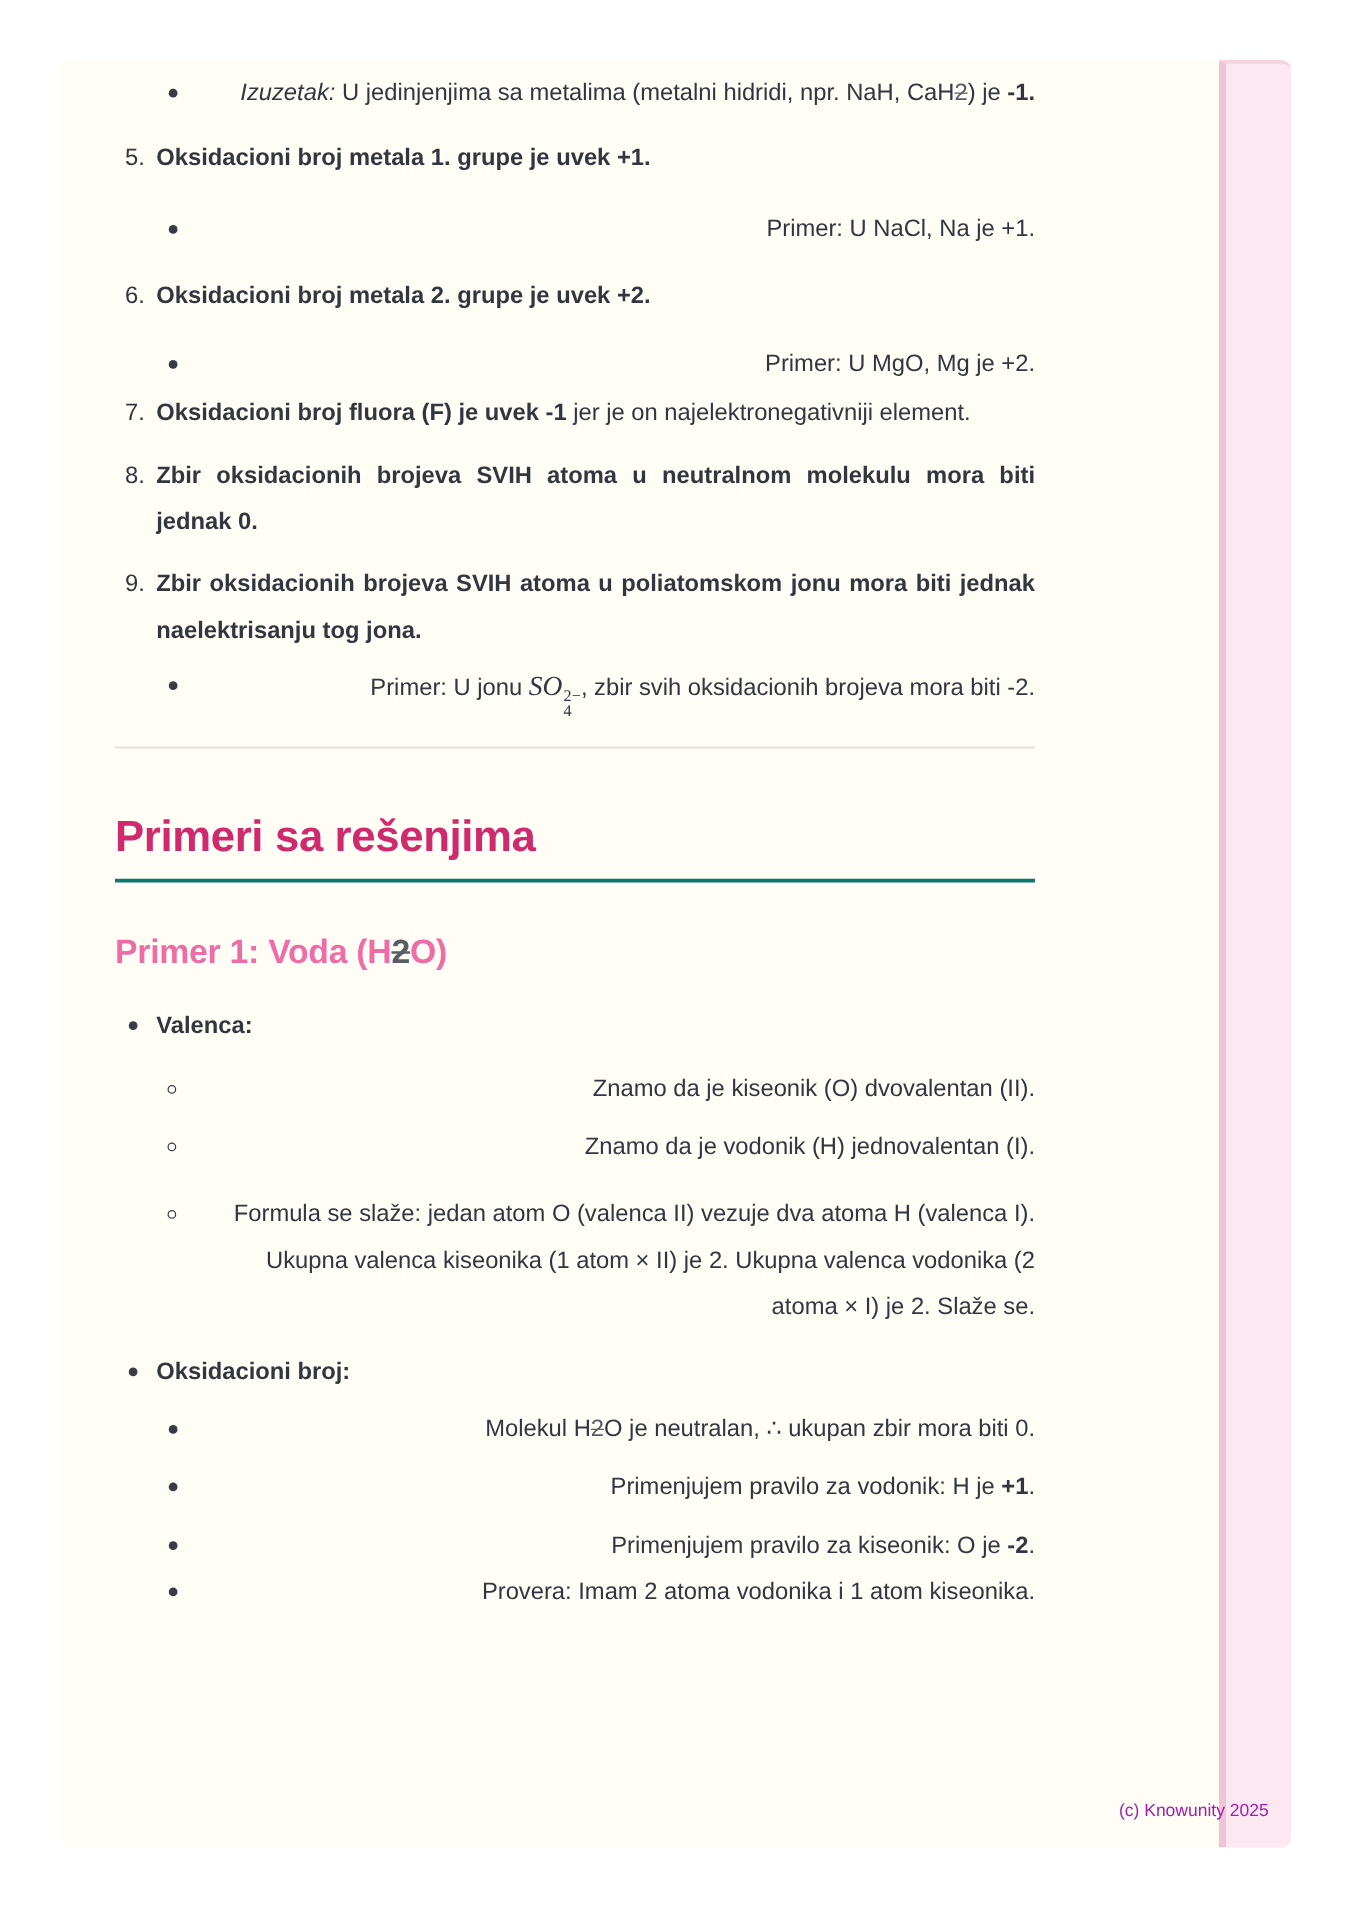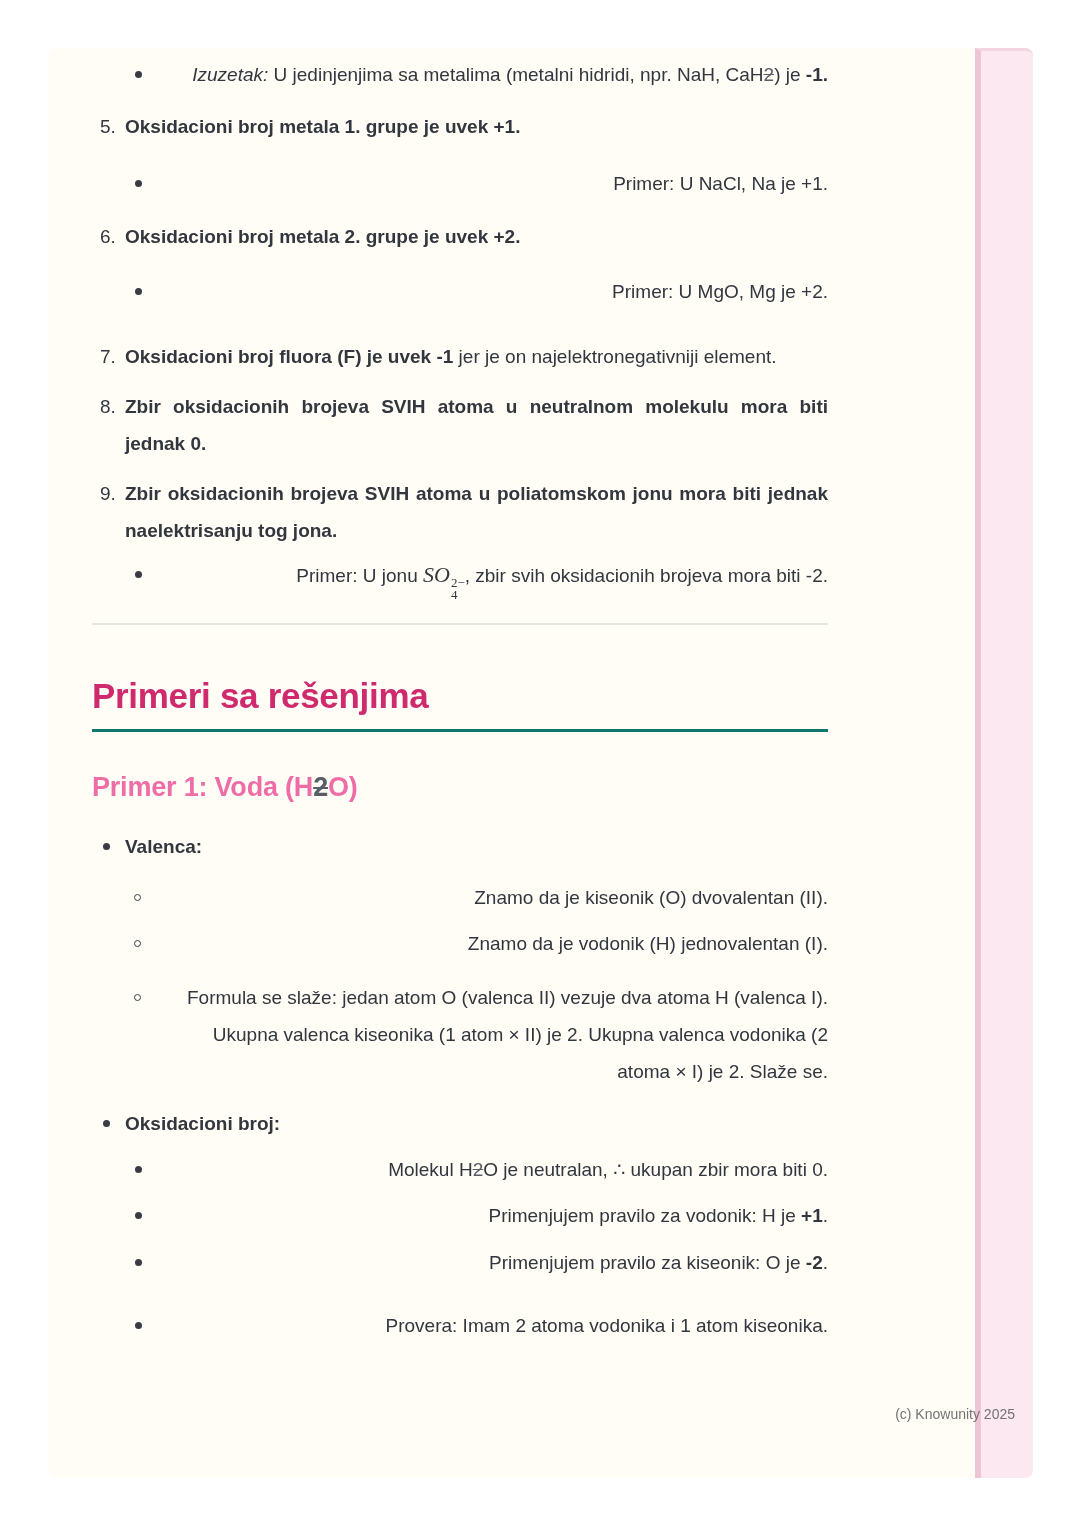--- a/index.html
+++ b/index.html
@@ -53,22 +53,22 @@
   .r-i{font-style:italic;}
   .r-s2{color:#585d66;text-decoration:line-through;}
   .r-m{font-family:"Liberation Serif","DejaVu Serif",serif;font-style:italic;font-size:22px;}
   .supsub{
     display:inline-flex;flex-direction:column;align-items:flex-start;
     vertical-align:-0.35em;line-height:12px;font-size:13px;
     font-family:"Liberation Serif","DejaVu Serif",serif;margin-left:1px;
   }
   .supsub .sup,.supsub .sub{display:block;}
   .watermark{
-    position:absolute;top:1404px;right:65px;
-    font-size:14px;color:#737373;line-height:20px;
+    position:absolute;top:1438px;right:65px;
+    font-size:14px;color:#a21caf;line-height:20px;
   }
 </style>
 </head>
 <body>
 
 <div class="card">
 
   <div class="content">
 
     <div class="block li2" style="margin-bottom:15px">
@@ -86,21 +86,21 @@
       <span class="marker">
           <span class="disc"></span>
         </span>
       <div class="li-body"><span class="r-n">Primer: U NaCl, Na je +1.</span></div>
     </div>
 
     <div class="block num-row" style="margin-bottom:18px">
       <span class="num">6.</span>
       <div class="num-body"><span class="r-b">Oksidacioni broj metala 2. grupe je uvek +2.</span></div>
     </div>
-    <div class="block li2" style="margin-bottom:28px">
+    <div class="block li2" style="margin-bottom:2px">
       <span class="marker">
           <span class="disc"></span>
         </span>
       <div class="li-body"><span class="r-n">Primer: U MgO, Mg je +2.</span></div>
     </div>
 
     <div class="block num-row" style="margin-bottom:13px">
       <span class="num">7.</span>
       <div class="num-body mix just"><span class="r-b">Oksidacioni broj fluora (F) je uvek -1</span><span class="r-n"> jer je on najelektronegativniji element.</span></div>
     </div>
@@ -166,21 +166,21 @@
           <span class="disc"></span>
         </span>
       <div class="li-body"><span class="r-n">Molekul H</span><span class="r-s2">2</span><span class="r-n">O je neutralan, ∴ ukupan zbir mora biti 0.</span></div>
     </div>
     <div class="block li2" style="margin-bottom:10px">
       <span class="marker">
           <span class="disc"></span>
         </span>
       <div class="li-body"><span class="r-n">Primenjujem pravilo za vodonik: H je </span><span class="r-b">+1</span><span class="r-n">.</span></div>
     </div>
-    <div class="block li2" style="margin-bottom:26px">
+    <div class="block li2" style="margin-bottom:0">
       <span class="marker">
           <span class="disc"></span>
         </span>
       <div class="li-body"><span class="r-n">Primenjujem pravilo za kiseonik: O je </span><span class="r-b">-2</span><span class="r-n">.</span></div>
     </div>
     <div class="block li2">
       <span class="marker">
           <span class="disc"></span>
         </span>
       <div class="li-body"><span class="r-n">Provera: Imam 2 atoma vodonika i 1 atom kiseonika.</span></div>

